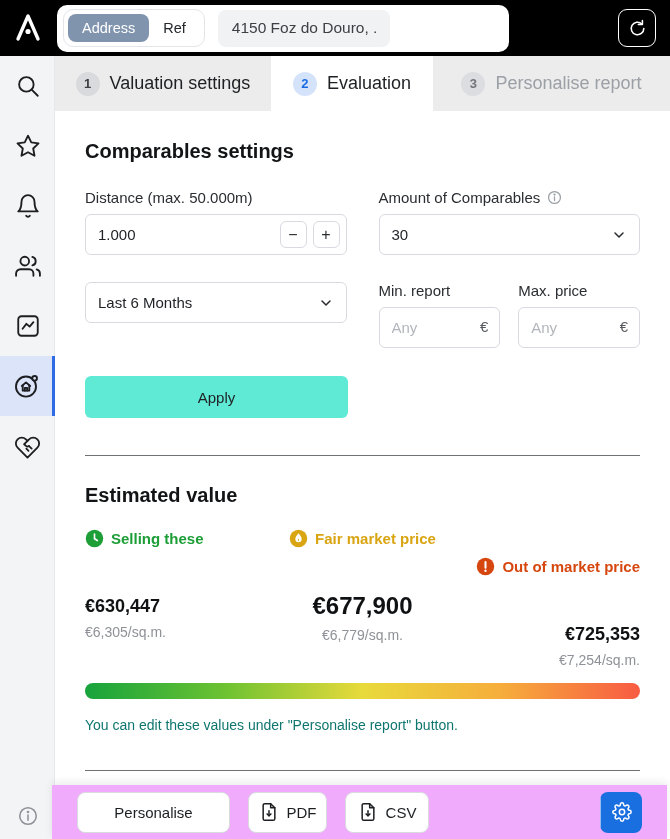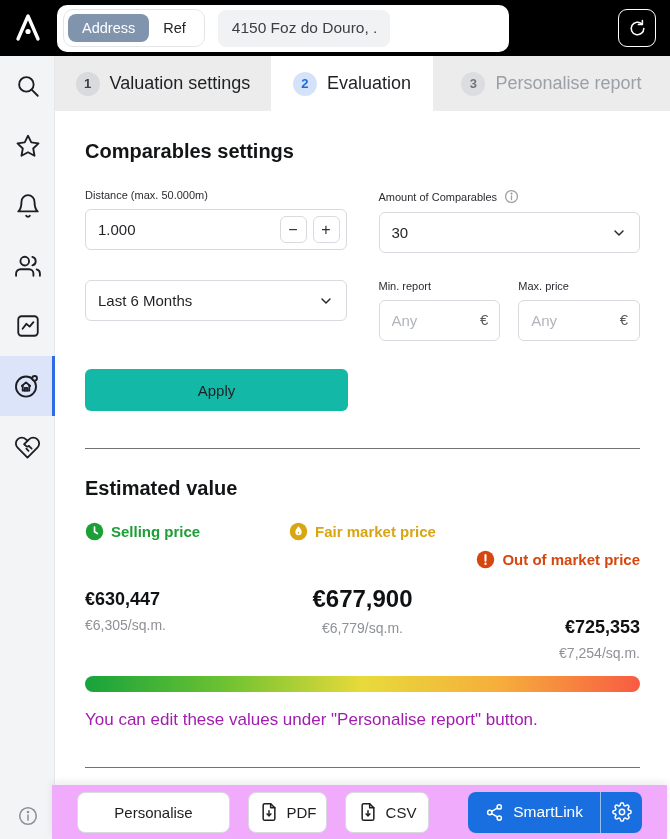--- a/index.html
+++ b/index.html
@@ -41,52 +41,52 @@
   .tab2 .tab-badge { background:#d5e3fa; color:#1a6be0; }
   .tab3 .tab-badge { background:#dcdde0; color:#70747a; }
   .tab-label { font-size:18px; color:#1e2023; }
   .tab3 .tab-label { color:#9ba0a6; }
   
   .content { position:absolute; top:111px; left:55px; width:615px; height:674px;
     background:#fff; padding:0 30px; overflow:hidden; }
   h1.section-h { font-size:20px; font-weight:700; color:#121416; }
   .h-comparables { margin-top:29px; }
   .form-grid { display:grid; grid-template-columns:1fr 1fr; column-gap:32px; margin-top:26px; }
-  .field-label { font-size:11px; color:#2a2d31; margin-bottom:8px; display:flex; align-items:center; gap:7px; }
+  .field-label { font-size:15px; color:#2a2d31; margin-bottom:8px; display:flex; align-items:center; gap:7px; }
   .input-wrap { position:relative; }
   .text-input { width:100%; height:41px; border:1px solid #d8dadf; border-radius:6px;
     padding:0 12px; font-size:15px; color:#1f2125; font-family:inherit; background:#fff; }
   .text-input::placeholder { color:#b2b6bc; }
   .stepper { position:absolute; right:7px; top:7px; display:flex; gap:6px; }
   .step-btn { width:27px; height:27px; border:1px solid #d8dadf; border-radius:6px; background:#fff;
     font-size:16px; color:#2a2d31; display:flex; align-items:center; justify-content:center; cursor:pointer; font-family:inherit; }
   .select { width:100%; height:41px; border:1px solid #d8dadf; border-radius:6px; background:#fff;
     display:flex; align-items:center; padding:0 12px; font-size:15px; color:#1f2125; cursor:pointer; }
   .select .chev { margin-left:auto; display:flex; }
   .price-pair { display:grid; grid-template-columns:1fr 1fr; column-gap:18px; }
   .price-wrap { position:relative; }
   .price-input { padding-right:30px; }
   .euro-suffix { position:absolute; right:12px; top:11px; font-size:15px; color:#55595e; }
   .row2 { margin-top:27px; }
-  .apply-btn { margin-top:28px; width:263px; height:42px; background:#14b8a6; border:none;
+  .apply-btn { margin-top:28px; width:263px; height:42px; background:#5eead4; border:none;
     border-radius:6px; font-size:15px; color:#1f2125; font-family:inherit; cursor:pointer; }
   .divider { border:none; border-top:1px solid #6f7275; margin-top:37px; }
   .h-estimated { margin-top:28px; }
   .est-row { display:flex; margin-top:22px; }
   .est-col { flex:1 1 0; }
   .est-col.c { text-align:center; }
   .est-col.r { text-align:right;margin-top:28px; }
   .est-label { font-size:15px; font-weight:700; display:inline-flex; align-items:center; gap:7px; }
   .est-values { display:flex; margin-top:16px; align-items:flex-start; }
   .est-value { font-size:18px; font-weight:700; color:#0f1113; }
   .est-value.big { font-size:24px; margin-top:-4px; }
   .est-sqm { font-size:14px; color:#8e9197; margin-top:7px; }
   .grad-bar { margin-top:15px; height:16px; border-radius:8px;
     background:linear-gradient(90deg,#17a33c 0%,#6cc231 25%,#e8da3b 50%,#f6ad3c 75%,#f85b42 100%); }
-  .note { margin-top:18px; font-size:17px; color:#a21caf; }
+  .note { margin-top:18px; font-size:14px; color:#0f766e; }
   .h-average { margin-top:26px; }
   .avg-desc { margin-top:21px; font-size:15.5px; color:#2a2d31; }
   
   .footer { position:absolute; bottom:0; left:52px; width:615px; height:54px; background:#f0abfc;
     box-shadow:0 -3px 8px rgba(0,0,0,.08); display:flex; align-items:center;
     padding:0 25px; gap:18px; z-index:25; }
   .ftr-btn { height:41px; border:1px solid #d8dade; border-radius:8px; background:#fff;
     font-size:15px; color:#1c1e21; font-family:inherit; display:flex; align-items:center;
     justify-content:center; gap:8px; cursor:pointer; }
   .btn-personalise { width:153px; }
@@ -291,21 +291,21 @@
 
   <div class="est-row">
     <div class="est-col">
       <span class="est-label" style="color:#1d9e37;">
         <span class="ic">
           <svg width="19" height="19" viewBox="0 0 24 24">
               <circle cx="12" cy="12" r="11" fill="#1d9e37"></circle>
               <path d="M12 6.5v5.8l3.6 2.3" fill="none" stroke="#fff" stroke-width="2.1" stroke-linecap="round"></path>
             </svg>
         </span>
-        <span>Selling price</span>
+        <span>Selling these</span>
       </span>
     </div>
     <div class="est-col c">
       <span class="est-label" style="color:#d9a512;">
         <span class="ic">
           <svg width="19" height="19" viewBox="0 0 24 24">
               <circle cx="12" cy="12" r="11" fill="#d9a512"></circle>
               <path d="M12 5.4c2 2.6 4 4.6 4 7.2a4 4 0 0 1-8 0c0-2.6 2-4.6 4-7.2z" fill="#fff"></path>
               <path d="M12 12c.9 1 .9 2.4 0 3.4-.9-1-.9-2.4 0-3.4z" fill="#d9a512"></path>
             </svg>
@@ -370,32 +370,20 @@
       <svg width="20" height="20" viewBox="0 0 24 24" fill="none" stroke="#1c1e21" stroke-width="1.8" stroke-linecap="round" stroke-linejoin="round">
           <path d="M14 2H7a2 2 0 0 0-2 2v16a2 2 0 0 0 2 2h10a2 2 0 0 0 2-2V7z"></path>
           <polyline points="14 2 14 7 19 7"></polyline>
           <line x1="12" y1="10.5" x2="12" y2="16.5"></line>
           <polyline points="9.7 14.3 12 16.6 14.3 14.3"></polyline>
         </svg>
     </span>
     <span>CSV</span>
   </button>
   <div class="smartlink-group">
-    <button class="btn-smartlink">
-      <span class="ic">
-        <svg width="19" height="19" viewBox="0 0 24 24" fill="none" stroke="#fff" stroke-width="1.9" stroke-linecap="round">
-            <circle cx="18" cy="5" r="2.7"></circle>
-            <circle cx="6" cy="12" r="2.7"></circle>
-            <circle cx="18" cy="19" r="2.7"></circle>
-            <line x1="8.4" y1="10.6" x2="15.6" y2="6.4"></line>
-            <line x1="8.4" y1="13.4" x2="15.6" y2="17.6"></line>
-          </svg>
-      </span>
-      <span>SmartLink</span>
-    </button>
     <button class="btn-gear">
       <span class="ic">
         <svg width="20" height="20" viewBox="0 0 24 24" fill="none" stroke="#fff" stroke-width="1.8" stroke-linecap="round" stroke-linejoin="round">
             <circle cx="12" cy="12" r="3.2"></circle>
             <path d="M19.4 15a1.65 1.65 0 0 0 .33 1.82l.06.06a2 2 0 0 1 0 2.83 2 2 0 0 1-2.83 0l-.06-.06a1.65 1.65 0 0 0-1.82-.33 1.65 1.65 0 0 0-1 1.51V21a2 2 0 0 1-2 2 2 2 0 0 1-2-2v-.09A1.65 1.65 0 0 0 9 19.4a1.65 1.65 0 0 0-1.82.33l-.06.06a2 2 0 0 1-2.83 0 2 2 0 0 1 0-2.83l.06-.06a1.65 1.65 0 0 0 .33-1.82 1.65 1.65 0 0 0-1.51-1H3a2 2 0 0 1-2-2 2 2 0 0 1 2-2h.09A1.65 1.65 0 0 0 4.6 9a1.65 1.65 0 0 0-.33-1.82l-.06-.06a2 2 0 0 1 0-2.83 2 2 0 0 1 2.83 0l.06.06a1.65 1.65 0 0 0 1.82.33H9a1.65 1.65 0 0 0 1-1.51V3a2 2 0 0 1 2-2 2 2 0 0 1 2 2v.09a1.65 1.65 0 0 0 1 1.51 1.65 1.65 0 0 0 1.82-.33l.06-.06a2 2 0 0 1 2.83 0 2 2 0 0 1 0 2.83l-.06.06a1.65 1.65 0 0 0-.33 1.82V9a1.65 1.65 0 0 0 1.51 1H21a2 2 0 0 1 2 2 2 2 0 0 1-2 2h-.09a1.65 1.65 0 0 0-1.51 1z"></path>
           </svg>
       </span>
     </button>
   </div>
 </div>

